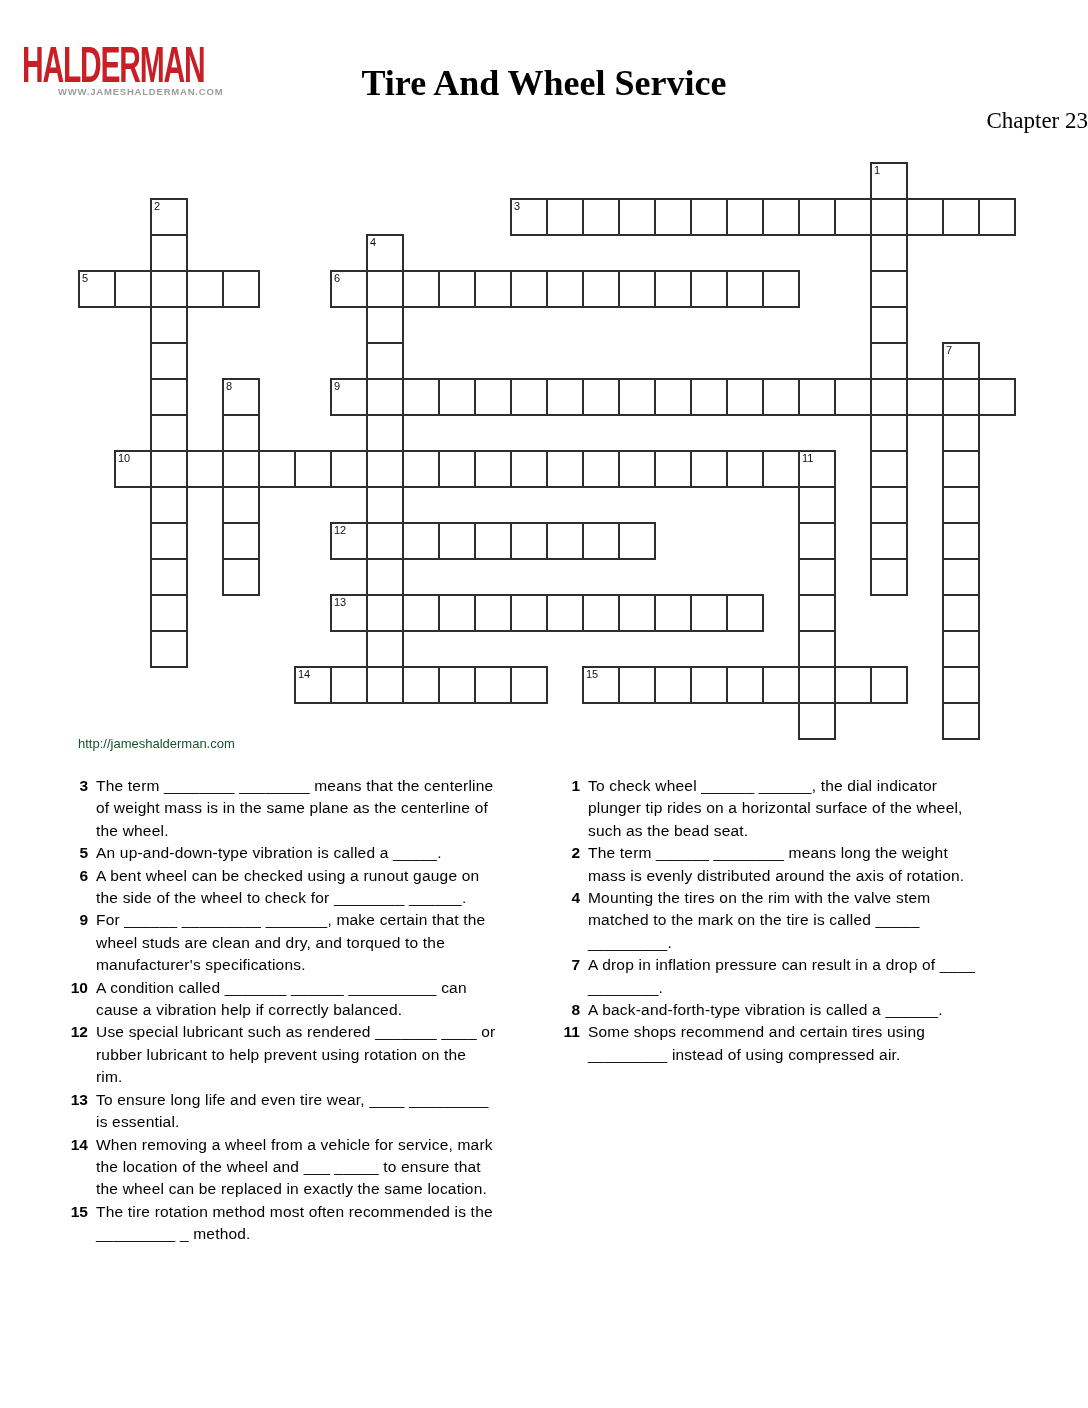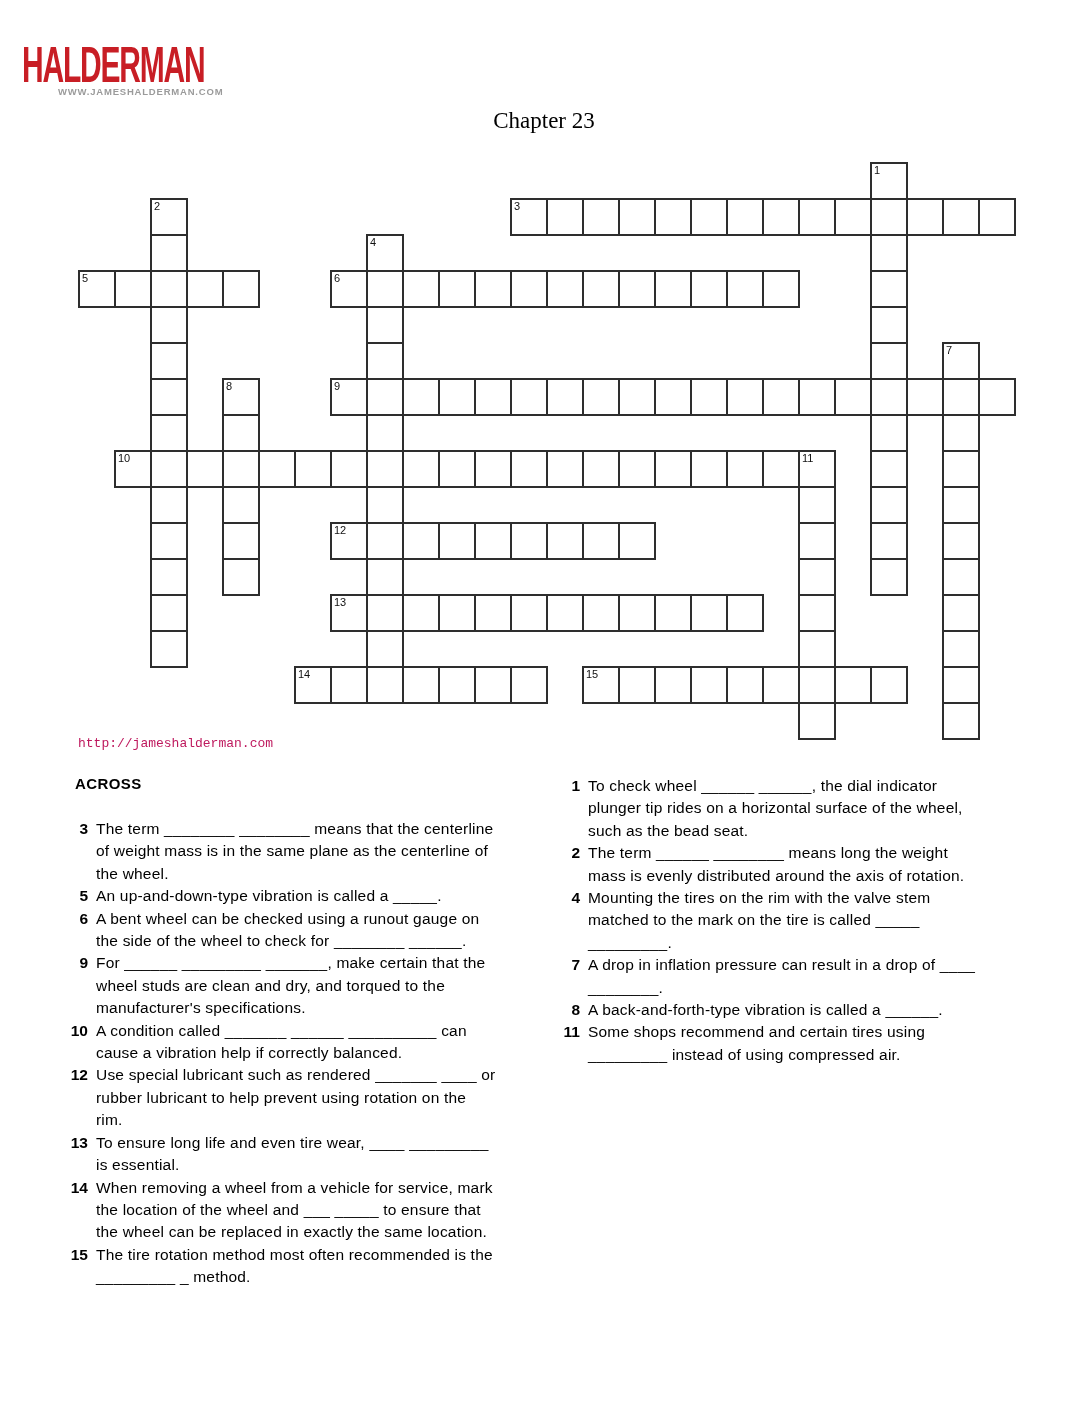--- a/index.html
+++ b/index.html
@@ -17,36 +17,36 @@
   .logo-site{
     position:absolute;left:58px;top:86px;width:132px;text-align:right;
     font-size:9.5px;letter-spacing:0.8px;font-weight:bold;white-space:nowrap;
   }
   
   .title{
     position:absolute;left:0;top:62px;width:1088px;text-align:center;
     font-family:"Liberation Serif",serif;font-weight:bold;font-size:36px;
   }
   .subtitle{
-    position:absolute;left:0;top:108px;width:1088px;text-align:center;
+    position:absolute;left:0;top:108px;width:1088px;text-align:right;
     font-family:"Liberation Serif",serif;font-size:23px;
   }
   
   .grid{position:absolute;left:0;top:0;width:1088px;height:760px;}
   .cell{
     position:absolute;width:38px;height:38px;box-sizing:border-box;
     border:2px solid #2e2e2e;background:#fff;
   }
   .cellnum{
     position:absolute;top:0px;left:2px;font-size:11px;line-height:13px;color:#111;
     font-family:"Liberation Sans",sans-serif;
   }
   .grid-footer{
     position:absolute;left:78px;top:736px;
-    font-family:Liberation Mono, monospace;font-size:13px;color:#be185d;
+    font-family:Liberation Sans, sans-serif;font-size:13px;color:#14532d;
   }
   
   .clues{position:absolute;top:775px;}
   .clues-across{left:64px;width:432px;}
   .clues-down{left:556px;width:432px;}
   .clues-header{font-size:15px;font-weight:bold;letter-spacing:0.4px;margin:0 0 26px 11px;}
   .clue{display:flex;align-items:flex-start;}
   .clue-num{
     flex:0 0 24px;text-align:right;font-weight:bold;padding-right:8px;
     font-size:15.5px;line-height:22.4px;
@@ -56,20 +56,21 @@
   }
 </style>
 </head>
 <body>
 
 <div class="page">
 
   <div class="logo-brand" style="color: rgb(200, 30, 37);">HALDERMAN</div>
   <div class="logo-site" style="color: rgb(155, 155, 155);">WWW.JAMESHALDERMAN.COM</div>
 
+  <h1 class="title" style="margin:0;">Tire And Wheel Service</h1>
   <div class="subtitle">Chapter 23</div>
 
   <div class="grid">
       <div class="cell" style="left: 870px; top: 162px; border-color: rgb(46, 46, 46);">
         <span class="cellnum">1</span>
       </div>
       <div class="cell" style="left: 870px; top: 198px; border-color: rgb(46, 46, 46);"></div>
       <div class="cell" style="left: 870px; top: 234px; border-color: rgb(46, 46, 46);"></div>
       <div class="cell" style="left: 870px; top: 270px; border-color: rgb(46, 46, 46);"></div>
       <div class="cell" style="left: 870px; top: 306px; border-color: rgb(46, 46, 46);"></div>
@@ -251,21 +252,20 @@
       <div class="cell" style="left: 690px; top: 666px; border-color: rgb(46, 46, 46);"></div>
       <div class="cell" style="left: 726px; top: 666px; border-color: rgb(46, 46, 46);"></div>
       <div class="cell" style="left: 762px; top: 666px; border-color: rgb(46, 46, 46);"></div>
       <div class="cell" style="left: 834px; top: 666px; border-color: rgb(46, 46, 46);"></div>
       <div class="cell" style="left: 870px; top: 666px; border-color: rgb(46, 46, 46);"></div>
     </div>
 
   <div class="grid-footer">http://jameshalderman.com</div>
 
   <div class="clues clues-across">
-    <div class="clues-header">ACROSS</div>
     <div id="across-list">
         <div class="clue">
           <div class="clue-num">3</div>
           <div class="clue-text">The term ________ ________ means that the centerline of weight mass is in the same plane as the centerline of the wheel.</div>
         </div>
         <div class="clue">
           <div class="clue-num">5</div>
           <div class="clue-text">An up-and-down-type vibration is called a _____.</div>
         </div>
         <div class="clue">

